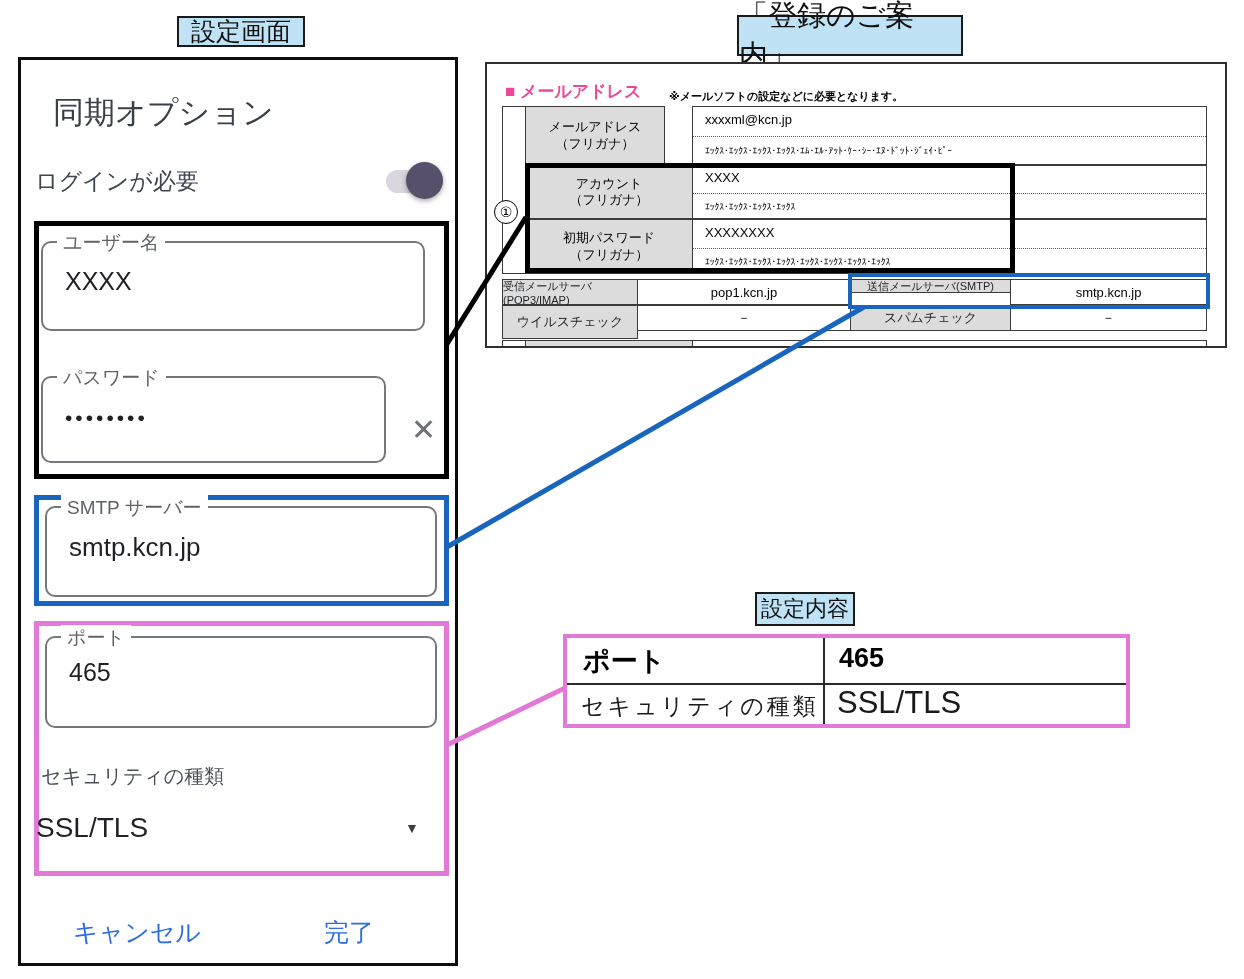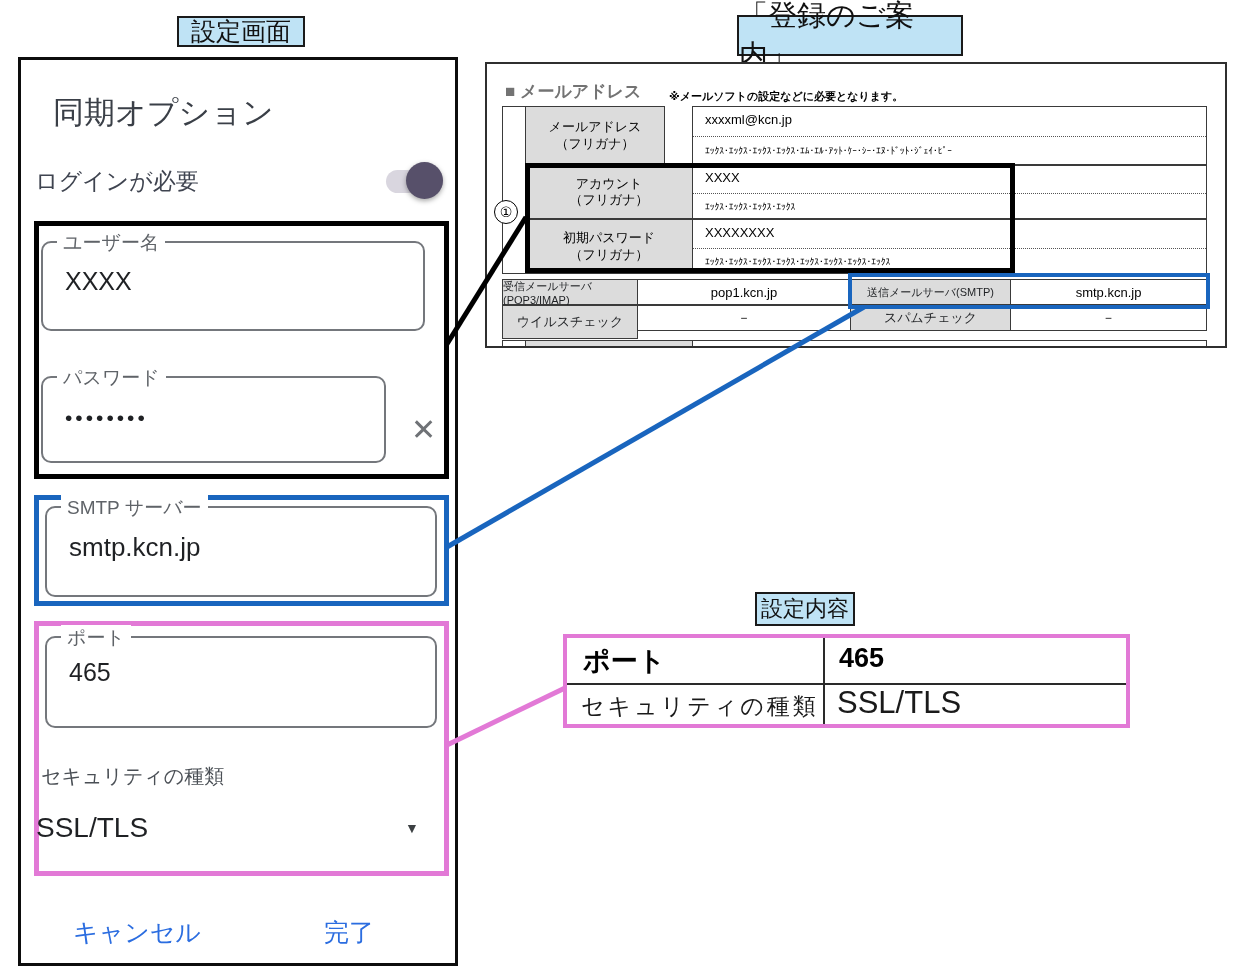--- a/index.html
+++ b/index.html
@@ -24,21 +24,21 @@
   .field-value{position:absolute;left:22px;top:24px;font-size:25px;color:#1f2124;white-space:nowrap;}
 
   .clear-icon{left:390px;top:352px;font-size:30px;color:#6f7276;cursor:pointer;}
   .plain-label{font-size:20px;color:#4a4f55;}
   .dropdown-value{font-size:28px;color:#1f2124;}
   .dropdown-arrow{font-size:14px;color:#3c4043;}
   .dialog-btn{font-size:25px;color:#2b6de0;cursor:pointer;white-space:nowrap;}
 
   
   #guide{left:485px;top:62px;width:742px;height:286px;border:2px solid #2f2f2f;background:#fff;overflow:hidden;}
-  .g-title{left:18px;top:16px;font-size:17px;font-weight:bold;color:#737373;white-space:nowrap;}
+  .g-title{left:18px;top:16px;font-size:17px;font-weight:bold;color:#ec4899;white-space:nowrap;}
   .g-note{left:182px;top:25px;font-size:11px;font-weight:bold;color:#000;white-space:nowrap;}
   .gcell{border:1px solid #3a3a3a;background:#fff;}
   .gray{background:#dcdcdc;}
   .glabel{display:flex;flex-direction:column;align-items:center;justify-content:center;font-size:13px;color:#000;line-height:1.25;}
   .gval{font-size:13px;color:#000;}
   .gfuri{font-size:9.5px;color:#000;white-space:nowrap;}
   .dotted{border-bottom:1px dotted #555;}
   .circ{border:1.5px solid #000;border-radius:50%;display:flex;align-items:center;justify-content:center;font-size:14px;color:#000;}
   .center{display:flex;align-items:center;justify-content:center;}
 
@@ -141,21 +141,21 @@
     </div>
     <div class="abs gcell" style="left:205px;top:155px;width:515px;height:55px;">
       <div class="dotted" style="height:28px;">
           <span class="gval" style="position:absolute;left:12px;top:5px;">XXXXXXXX</span>
         </div>
       <span class="gfuri" style="position:absolute;left:12px;top:36px;">ｴｯｸｽ･ｴｯｸｽ･ｴｯｸｽ･ｴｯｸｽ･ｴｯｸｽ･ｴｯｸｽ･ｴｯｸｽ･ｴｯｸｽ</span>
     </div>
 
     <div class="abs gcell gray center" style="left:15px;top:215px;width:136px;height:26px;font-size:11px;">受信メールサーバ(POP3/IMAP)</div>
     <div class="abs gcell center gval" style="left:150px;top:215px;width:214px;height:26px;">pop1.kcn.jp</div>
-    <div class="abs gcell gray center" style="left:363px;top:215px;width:161px;height:26px;font-size:11px;">送信メールサーバ(SMTP)</div>
+    <div class="abs gcell gray center" style="left:363px;top:215px;width:161px;height:14px;font-size:11px;">送信メールサーバ(SMTP)</div>
     <div class="abs gcell center gval" style="left:523px;top:215px;width:197px;height:26px;">smtp.kcn.jp</div>
 
     <div class="abs gcell gray center" style="left:15px;top:241px;width:136px;height:34px;font-size:13px;">ウイルスチェック</div>
     <div class="abs gcell center gval" style="left:150px;top:241px;width:214px;height:26px;">－</div>
     <div class="abs gcell gray center" style="left:363px;top:241px;width:161px;height:26px;font-size:13px;">スパムチェック</div>
     <div class="abs gcell center gval" style="left:523px;top:241px;width:197px;height:26px;">－</div>
 
     <div class="abs gcell" style="left:15px;top:276px;width:705px;height:12px;"></div>
     <div class="abs gcell gray" style="left:38px;top:276px;width:168px;height:12px;"></div>
 

